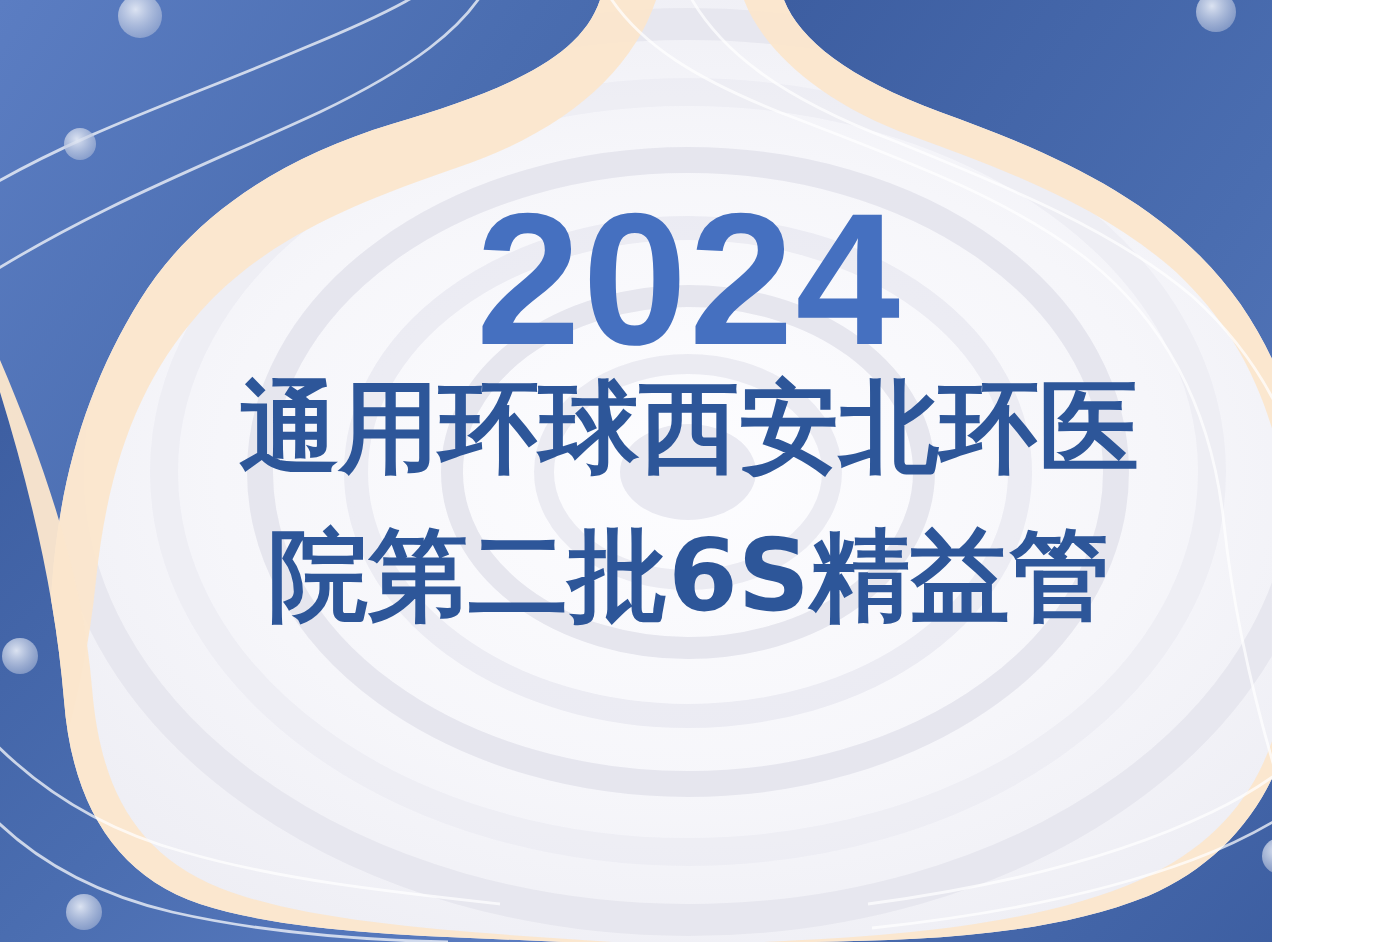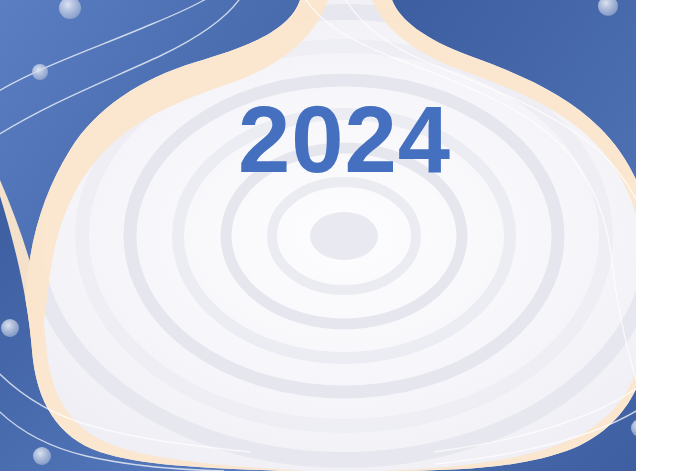--- a/index.html
+++ b/index.html
@@ -148,15 +148,17 @@
       <circle cx="656" cy="30" r="9" fill="url(#gDot)"></circle>
       <circle cx="10" cy="328" r="9" fill="url(#gDot)"></circle>
       <circle cx="42" cy="456" r="9" fill="url(#gDot)"></circle>
       <circle cx="640" cy="428" r="9" fill="url(#gDot)"></circle>
       <circle cx="678" cy="332" r="9" fill="url(#gDot)"></circle>
     </g>
   </svg>
 
   <div id="textblock">
     <div class="year">2024</div>
+    <div class="cnline cn1">通用环球西安北环医</div>
+    <div class="cnline cn2">院第二批6S精益管</div>
   </div>
 
 </div>
 
 </body></html>

